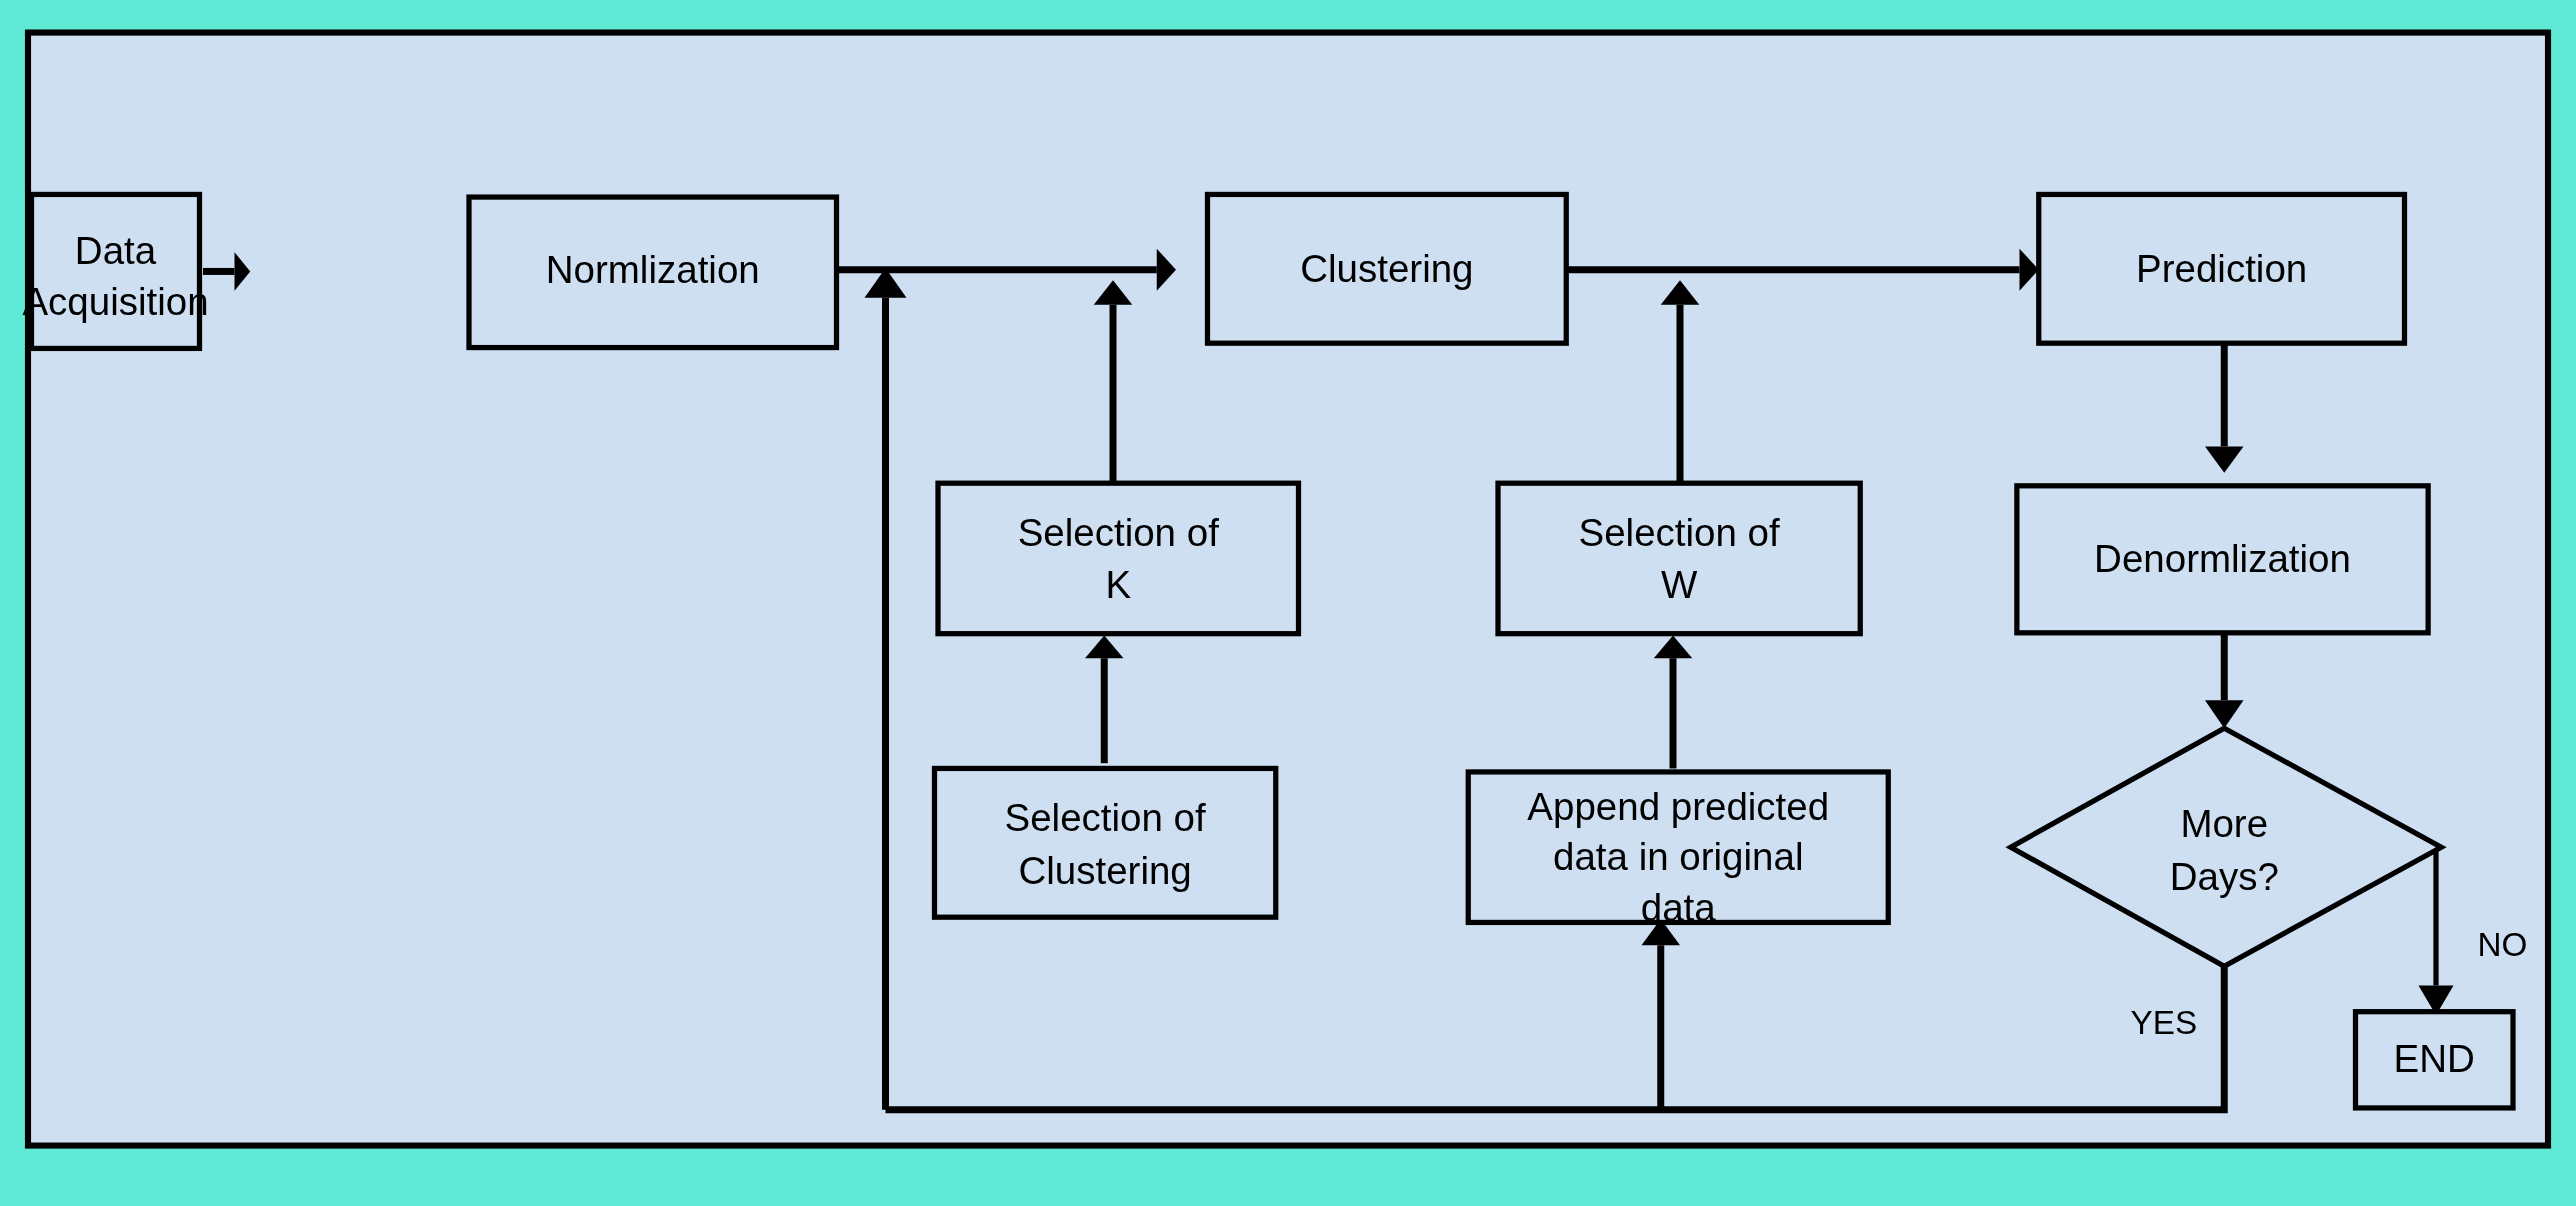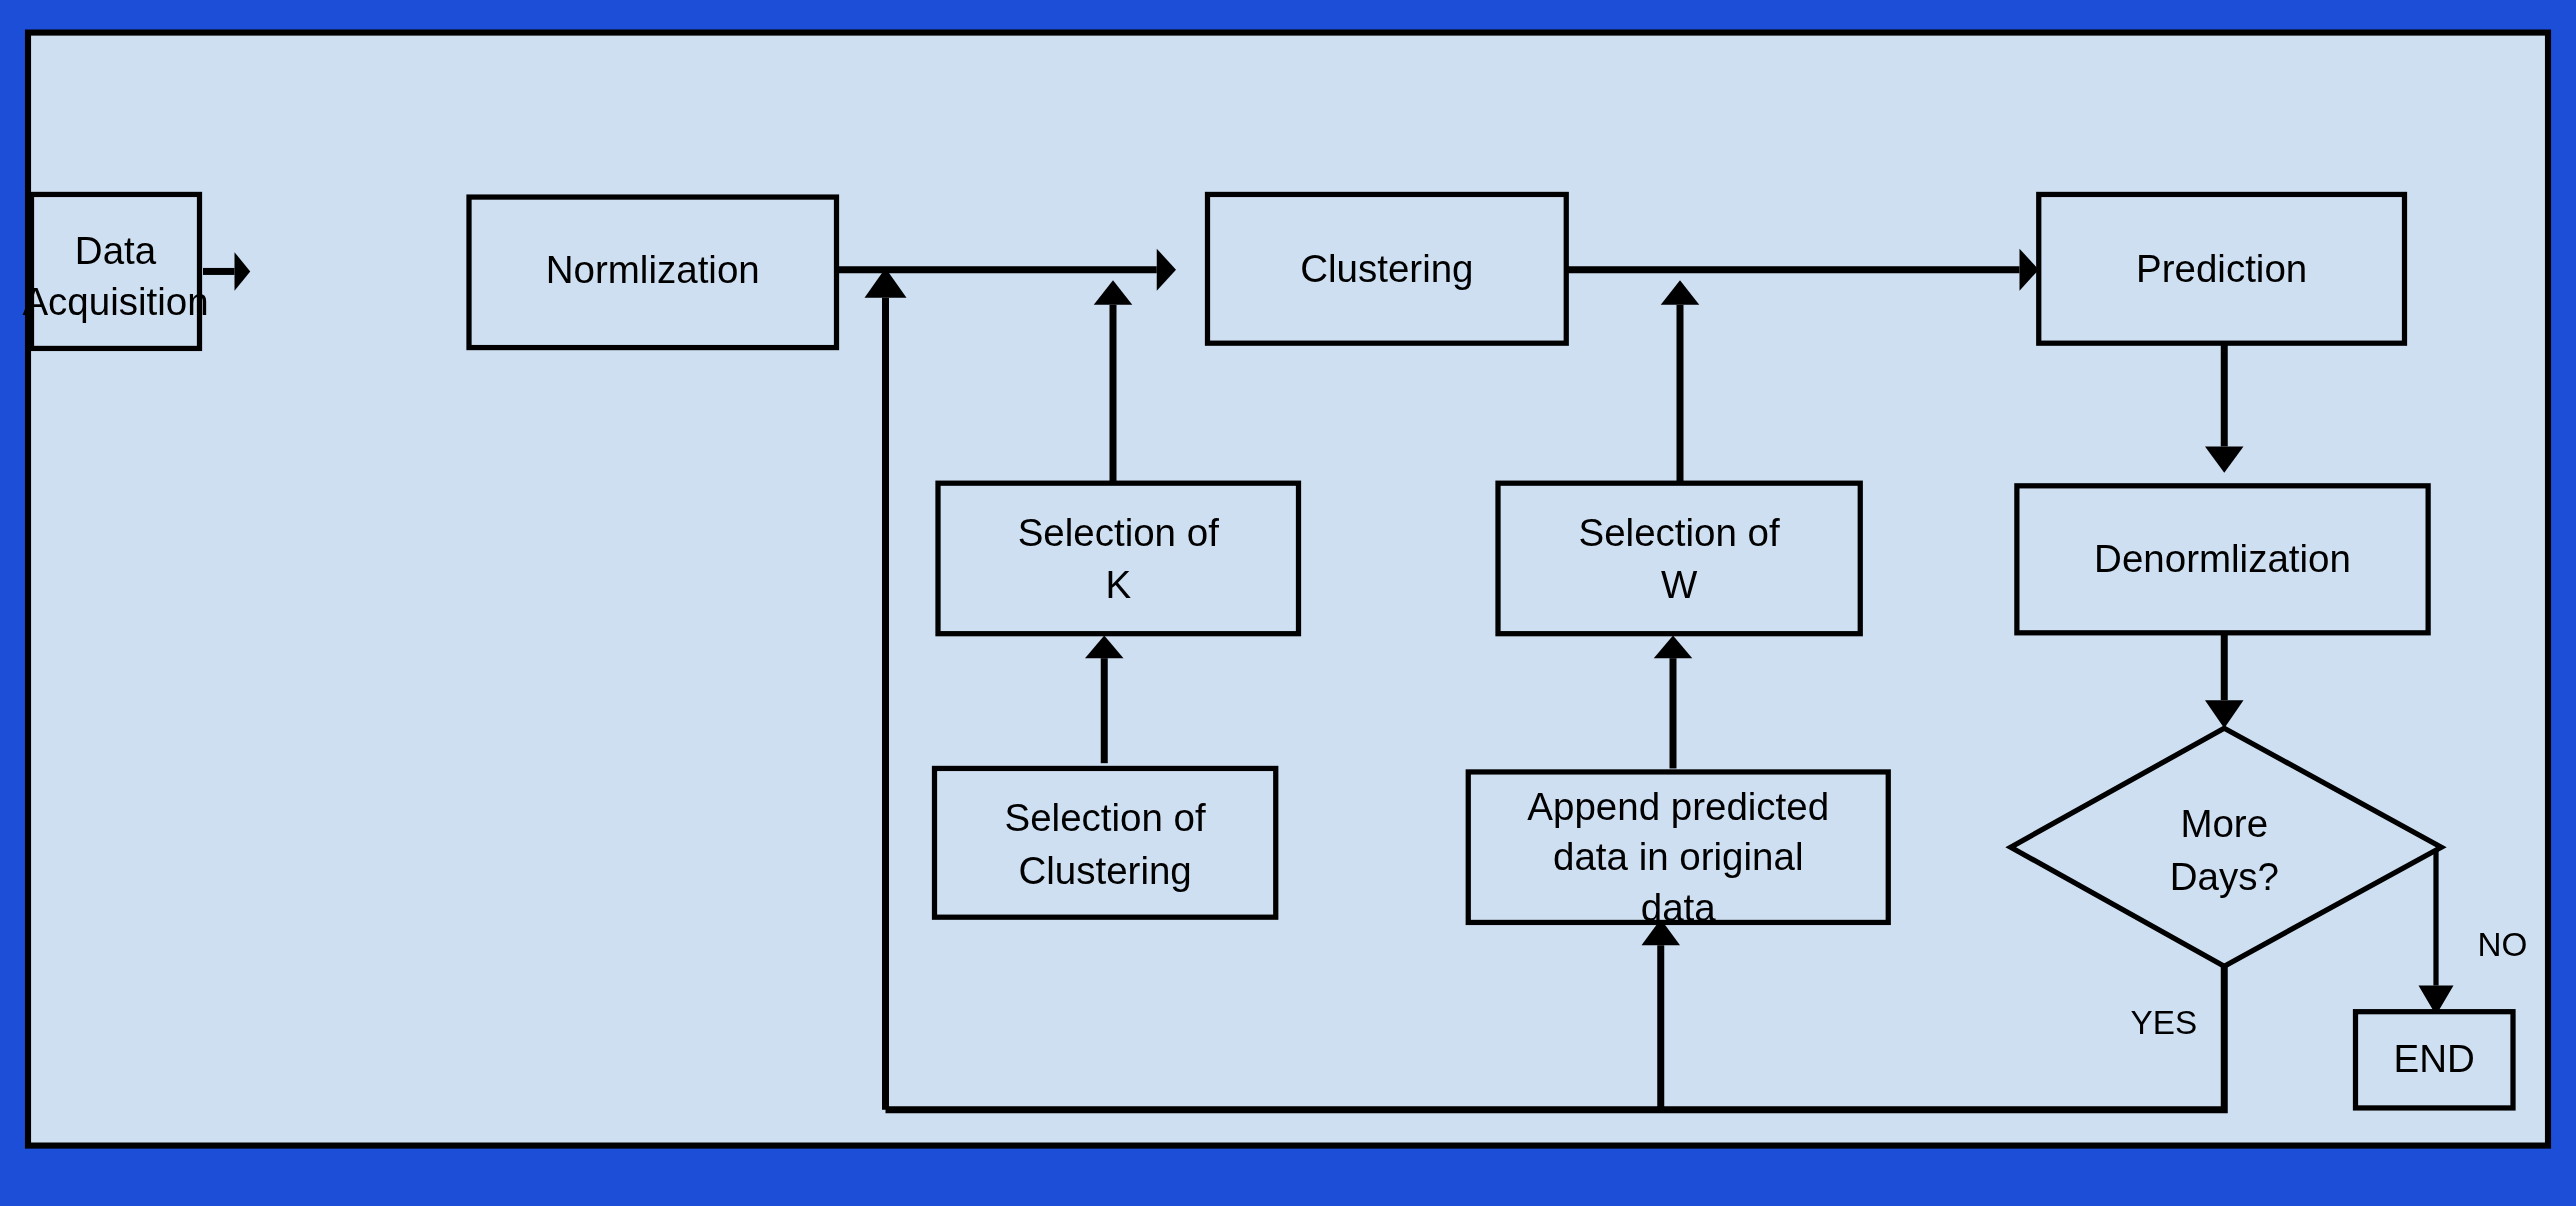--- a/index.html
+++ b/index.html
@@ -5,21 +5,21 @@
   html, body {
     margin: 0;
     padding: 0;
     background: #ffffff;
     font-family: "Liberation Sans", sans-serif;
   }
   #stage {
     position: relative;
     width: 2576px;
     height: 1207px;
-    background: #1d4ed8;
+    background: #5eead4;
     overflow: hidden;
   }
   svg.flow {
     display: block;
     width: 2576px;
     height: 1207px;
   }
   .node-box {
     fill: #cfdff2;
     stroke: #000000;

